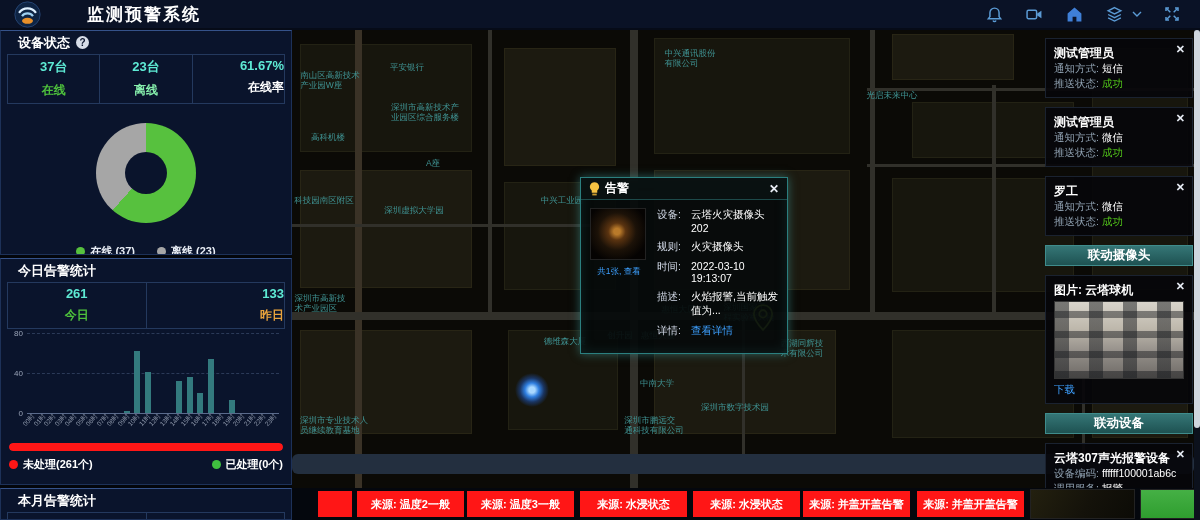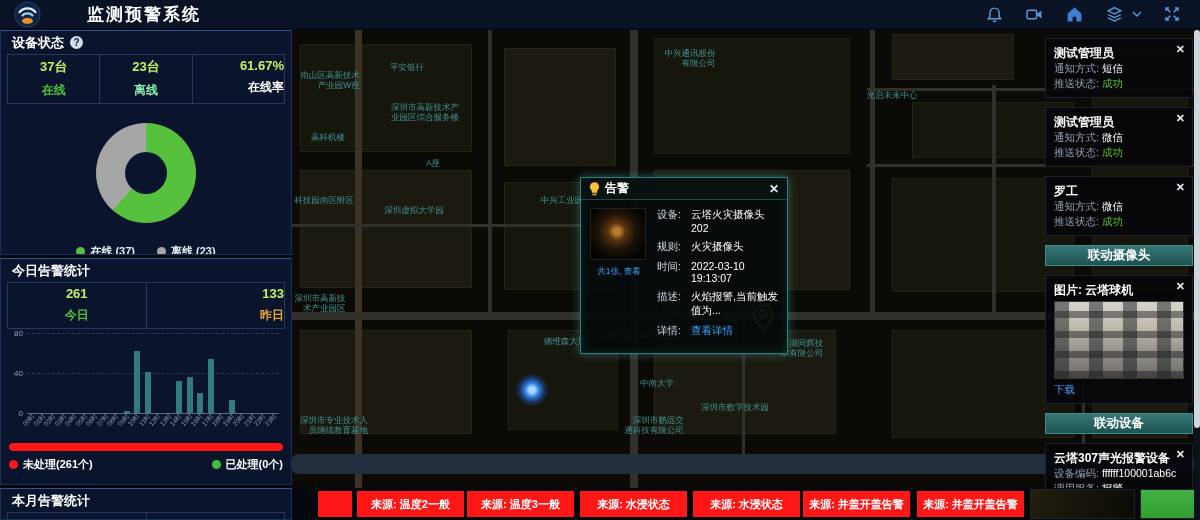--- a/index.html
+++ b/index.html
@@ -13,28 +13,28 @@
   .logo { margin-left:14px; width:27px; height:27px; }
   .app-title { margin-left:46px; color:#fff; font-size:17px; font-weight:bold; letter-spacing:2px; }
   .header-icons { margin-left:auto; margin-right:18px; display:flex; align-items:center; gap:22px; }
   .hicon { width:18px; height:18px; display:inline-flex; align-items:center; cursor:pointer; }
   .chev { width:10px; height:10px; margin-left:-14px; }
 
   
   .left-panel { position:absolute; left:0; top:30px; width:292px; height:490px;
     display:flex; flex-direction:column; gap:3px; background:#03060c; z-index:40; }
   .panel { background:#0a142c; border:1px solid #1d3158; border-top:1px solid #35528a; overflow:hidden; }
-  .panel-title { height:23px; display:flex; align-items:center; padding-left:11px;
+  .panel-title { height:23px; display:flex; align-items:center; padding-left:17px;
     color:#fff; font-size:13px; font-weight:bold; }
   .info-icon { width:13px; height:13px; margin-left:6px; border-radius:50%; background:#d7dde8;
     color:#0a142c; font-size:10px; font-weight:bold; display:flex; align-items:center; justify-content:center; }
   .stat-table { display:flex; border:1px solid #24395e; margin:0 6px; }
   .stat-cell { flex:1; border-right:1px solid #24395e; text-align:center; padding:3px 0 4px; }
   .stat-cell:last-child { border-right:none;text-align:right; }
-  .stat-value { color:#bef264; font-size:13px; font-weight:bold; }
+  .stat-value { color:#5eead4; font-size:13px; font-weight:bold; }
   .stat-label { font-size:12px; font-weight:bold; margin-top:6px; }
 
   .donut-wrap { height:137px; display:flex; align-items:center; justify-content:center; }
   .donut { width:100px; height:100px; border-radius:50%; position:relative; }
   .donut::after { content:""; position:absolute; left:29%; top:29%; width:42%; height:42%;
     border-radius:50%; background:#0a142c; }
   .legend { display:flex; justify-content:center; gap:22px; height:20px; align-items:center; }
   .legend-item { display:flex; align-items:center; gap:5px; color:#e8edf5; font-size:11px; font-weight:bold; }
   .dot { width:9px; height:9px; border-radius:50%; }
 
@@ -60,21 +60,21 @@
 
   
   .map { position:absolute; left:292px; top:30px; width:902px; height:458px;
     background:#0b0a06; overflow:hidden; z-index:1; }
   .map i { position:absolute; display:block; }
   .blk { background:#17160d; border:1px solid #232214; }
   .blk2 { background:#1c1a10; border:1px solid #282515; }
   .road { background:#31302a; }
   .road-blue { background:#232f3f; border-radius:6px; }
   .map-label { position:absolute; color:#3f9393; font-size:8.5px; line-height:1.2;
-    text-align:right; transform:translateX(-50%); white-space:pre-line; z-index:3; }
+    text-align:left; transform:translateX(-50%); white-space:pre-line; z-index:3; }
   .pin { position:absolute; z-index:4; cursor:pointer; }
   .blue-dot { position:absolute; width:34px; height:34px; border-radius:50%; z-index:4; cursor:pointer;
     background:radial-gradient(circle, #a8d8ff 0 3px, #2f7fe0 7px, rgba(30,90,200,0.45) 12px, rgba(30,90,200,0) 17px); }
 
   
   .popup { position:absolute; width:208px; background:rgba(6,11,11,0.93);
     border:1px solid #2b7f7f; box-shadow:0 0 9px rgba(62,160,160,0.55), inset 0 0 12px rgba(30,80,80,0.35);
     z-index:10; }
   .popup-header { height:22px; display:flex; align-items:center; padding:0 8px;
     border-bottom:1px solid #1d4a4a; background:rgba(10,18,18,0.9); }

